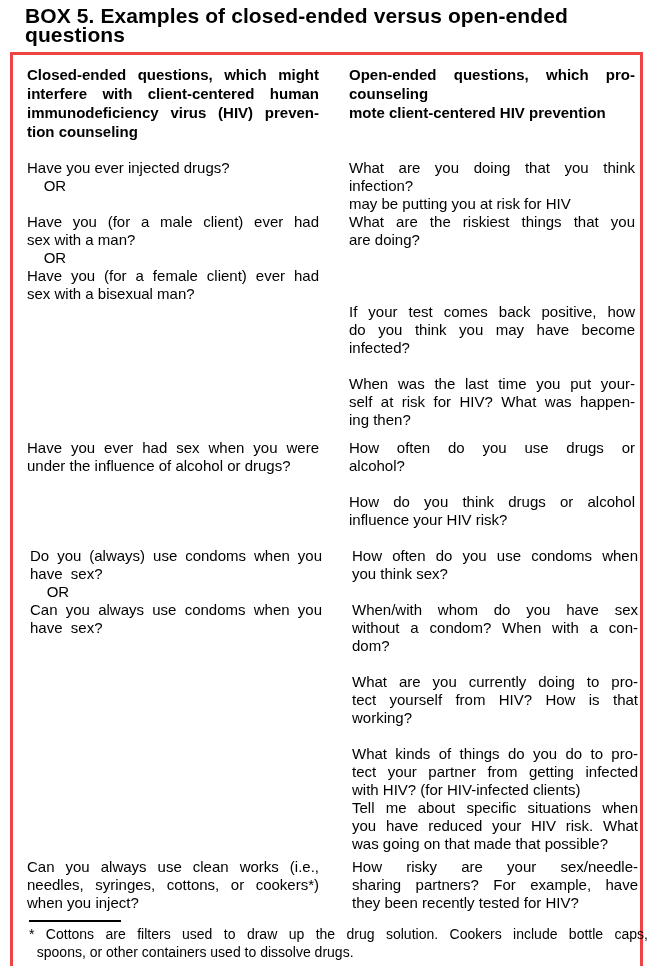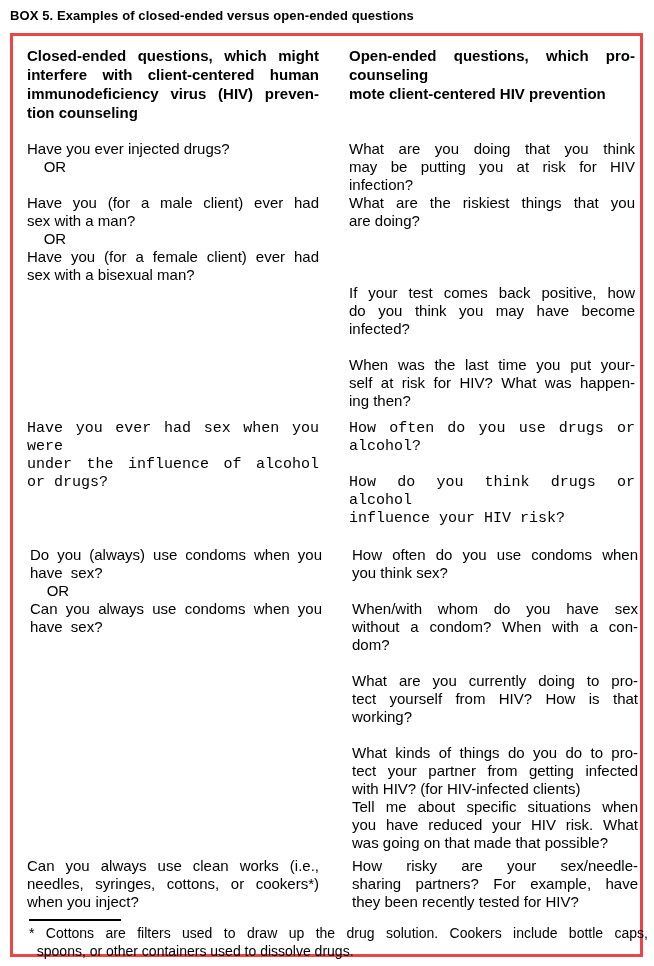--- a/index.html
+++ b/index.html
@@ -7,22 +7,22 @@
   .page {
     position: relative;
     width: 654px;
     height: 966px;
     background: #ffffff;
     color: #000000;
     font-family: "Liberation Sans", sans-serif;
     overflow: hidden;
   }
   .title {
-    margin: 6px 0 0 10px;
-    font-size: 13px;
+    margin: 6px 0 0 25px;
+    font-size: 21px;
     font-weight: bold;
     line-height: 19px;
     letter-spacing: 0.1px;
   }
   .box {
     margin: 8px 0 0 10px;
     width: 633px;
     height: 924px;
     border: 3px solid #ef4444;
     padding: 10px 2px 12px 14px;
@@ -37,21 +37,21 @@
     line-height: 18px;
     text-align: justify;
     text-align-last: justify;
     -moz-text-align-last: justify;
   }
   .para { margin: 0; }
   .para .jline:last-child,
   .hdr .jline:last-child,
   .footnote .jline:last-child { text-align-last: left; -moz-text-align-last: left; }
   .row1 { margin-top: 18px; }
-  .row2 { margin-top: 10px; font-family: Liberation Mono, monospace; }
+  .row2 { margin-top: 10px; }
   .row3 { margin-top: 18px; justify-content: flex-end; }
   .row4 { margin-top: 5px; justify-content: space-between; }
   .fnrule {
     margin: 8px 0 3px 2px;
     width: 92px;
     height: 2px;
     background: #000000;
   }
   .footnote { margin-left: 2px; width: 619px; }
   .footnote .jline { font-size: 14px; line-height: 18px; }
@@ -95,22 +95,22 @@
             <div class="jline">&nbsp;&nbsp;&nbsp;&nbsp;OR</div>
           </div>
           <div class="para">
             <div class="jline">Have you (for a female client) ever had</div>
             <div class="jline">sex with a bisexual man?</div>
           </div>
         </div>
       <div class="cell-r">
           <div class="para">
             <div class="jline">What are you doing that you think</div>
+            <div class="jline">infection?</div>
             <div class="jline">may be putting you at risk for HIV</div>
-            <div class="jline">infection?</div>
           </div>
           <div class="para">
             <div class="jline">What are the riskiest things that you</div>
             <div class="jline">are doing?</div>
           </div>
           <div class="para" style="margin-top: 54px;">
             <div class="jline">If your test comes back positive, how</div>
             <div class="jline">do you think you may have become</div>
             <div class="jline">infected?</div>
           </div>

